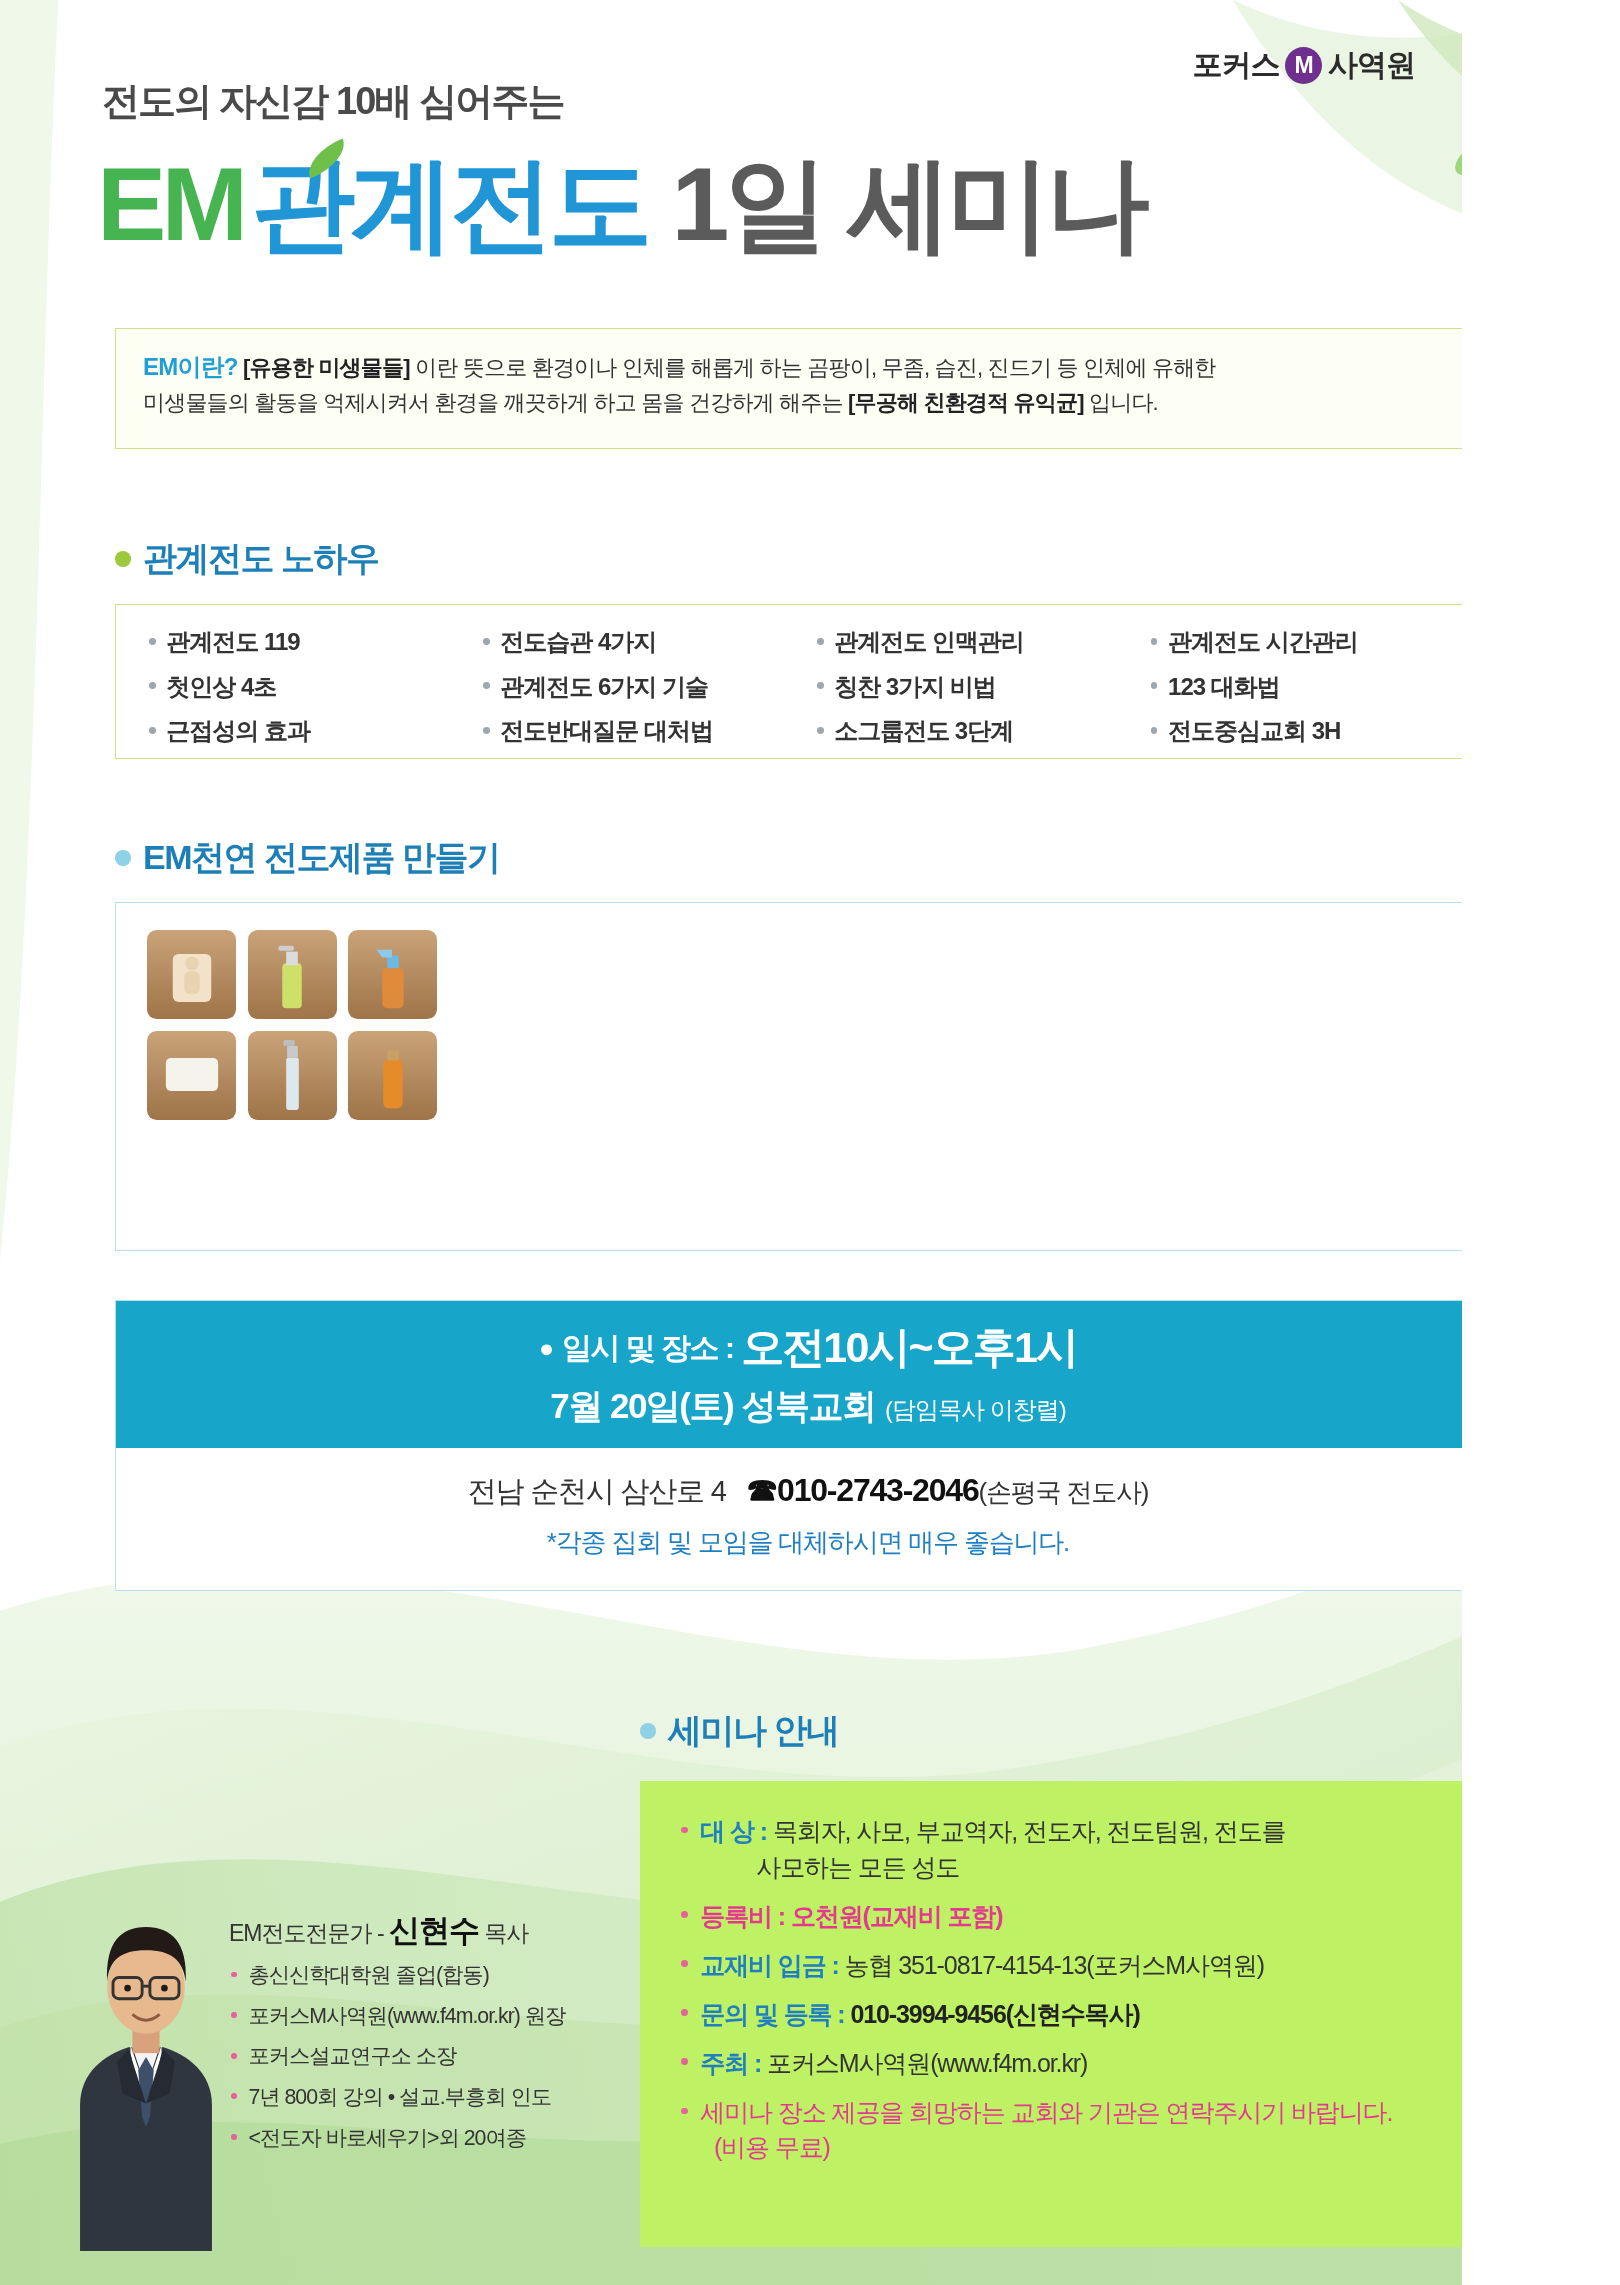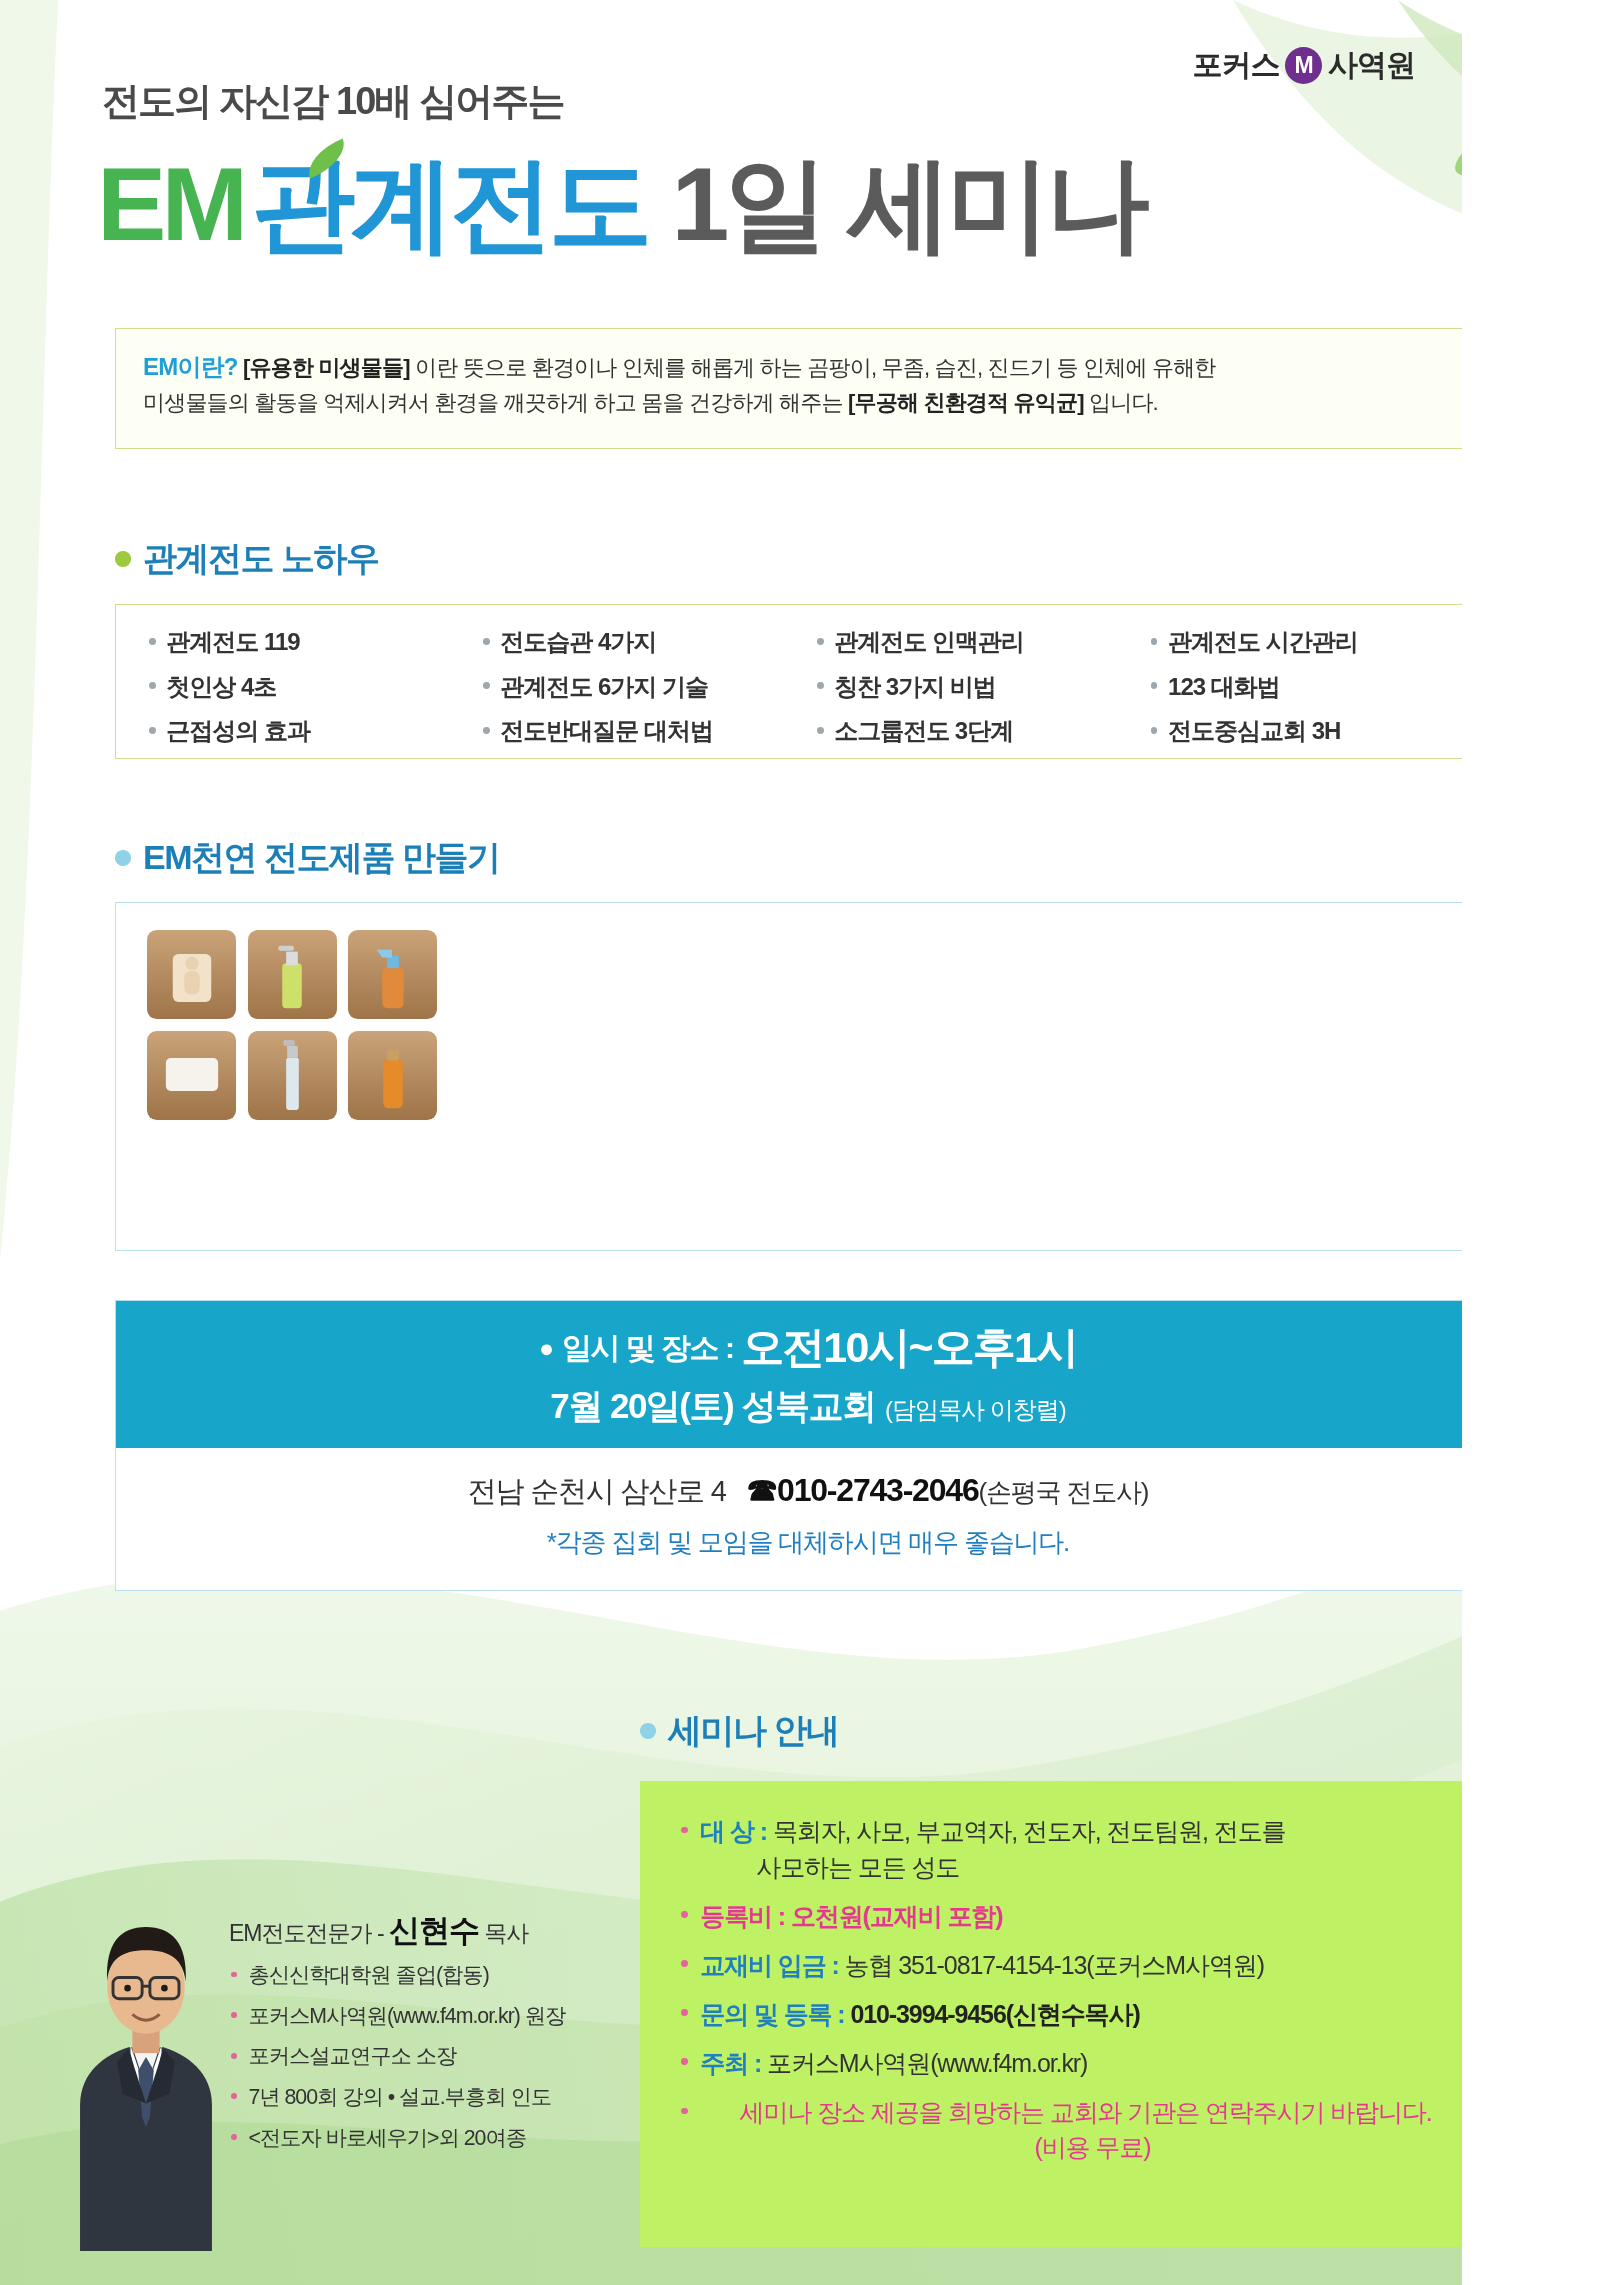--- a/index.html
+++ b/index.html
@@ -147,21 +147,21 @@
     margin-bottom:13.6px; position:relative; padding-left:21.3px;
   }
   .info-item:before {
     content:""; position:absolute; left:1.9px; top:12.6px;
     width:6.8px; height:6.8px; border-radius:50%; background:#e4639a;
   }
   .info-key { color:#1f7fc0; font-weight:bold; }
   .info-key.pink { color:#e4398f; }
   .info-val.pink { color:#e4398f; font-weight:bold; }
   .info-val.b { font-weight:bold; color:#222; }
-  .info-item.pink-all { color:#e4398f;text-align:center; }
+  .info-item.pink-all { color:#e4398f; }
   .info-indent { display:block; padding-left:56px; }
 
   
   .speaker-photo {
     position:absolute; left:49px; top:1863px; width:194px; height:388px;
   }
   .sp-name {
     position:absolute; left:229px; top:1910px;
     font-size:23px; color:#333; letter-spacing:-1px;
   }

